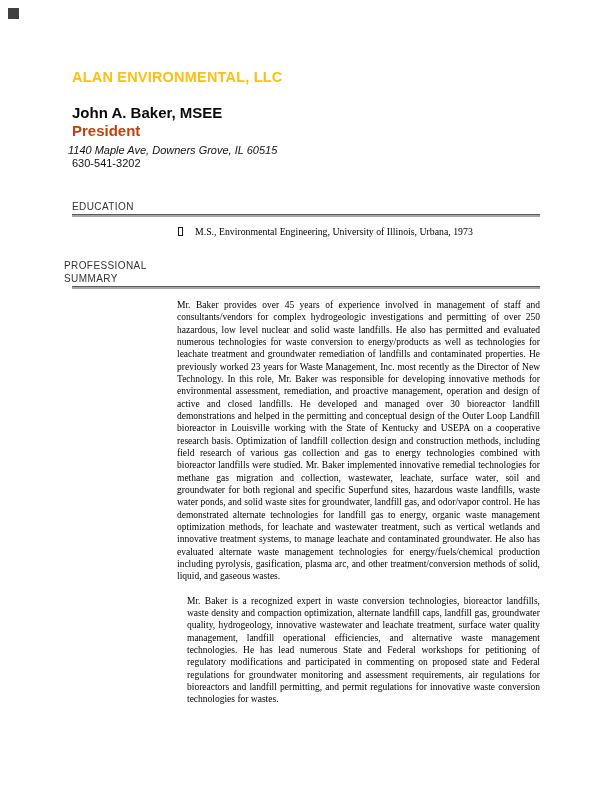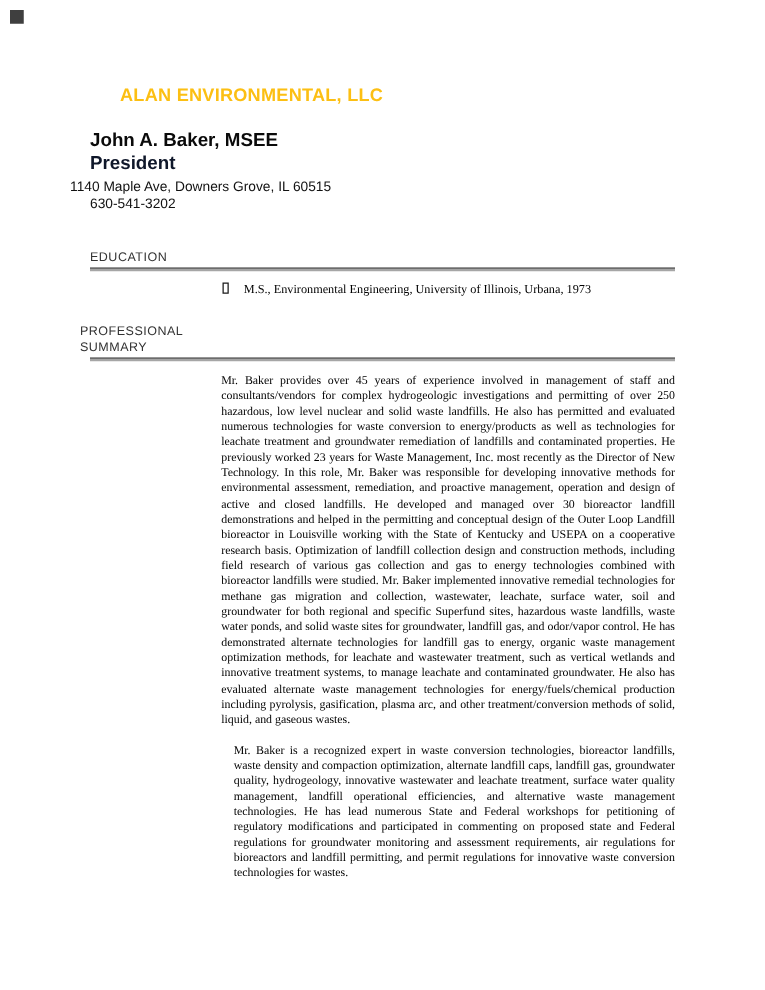--- a/index.html
+++ b/index.html
@@ -18,36 +18,35 @@
     left: 8px; top: 8px; width: 11px; height: 11px;
     background: #3f3f3f;
   }
 
   
   #company-name {
     left: 72px; top: 69px; width: 440px;
     font-family: "Liberation Sans", sans-serif;
     font-weight: bold; font-size: 14.5px; letter-spacing: 0.2px;
     color: #FCBF13;
-    margin-left: 24px;
   }
   #person-name {
     left: 72px; top: 104px; width: 440px;
     font-family: "Liberation Sans", sans-serif;
     font-weight: bold; font-size: 15px; line-height: 18px; color: #0a0a0a;
   }
   #person-role {
     left: 72px; top: 122px; width: 440px;
     font-family: "Liberation Sans", sans-serif;
-    font-weight: bold; font-size: 15px; line-height: 18px; color: #0f172a;
+    font-weight: bold; font-size: 15px; line-height: 18px; color: #c2410c;
   }
   #person-address {
-    left: 56px; top: 144px; width: 440px;
+    left: 68px; top: 144px; width: 440px;
     font-family: "Liberation Sans", sans-serif;
-    font-size: 11px; line-height: 13px; color: #111;
+    font-size: 11px; line-height: 13px; color: #111; font-style: italic;
   }
   #person-phone {
     left: 72px; top: 157px; width: 440px;
     font-family: "Liberation Sans", sans-serif;
     font-size: 11px; line-height: 13px; color: #111;
   }
 
   
   .section-heading {
     font-family: Liberation Sans, sans-serif;

